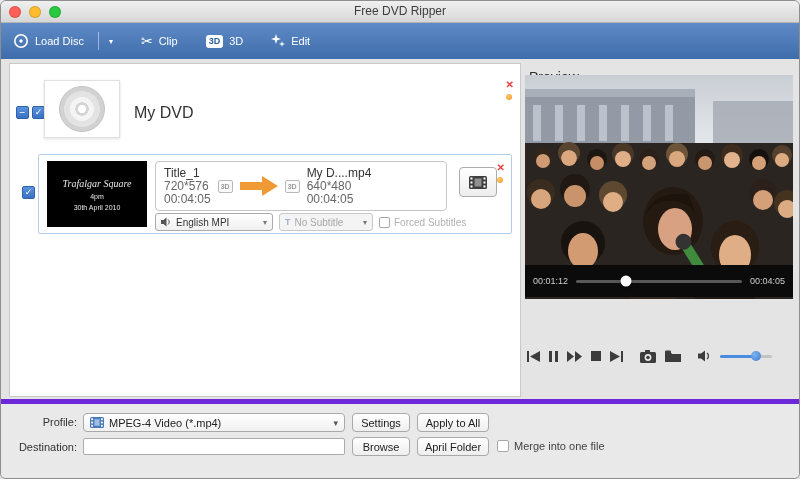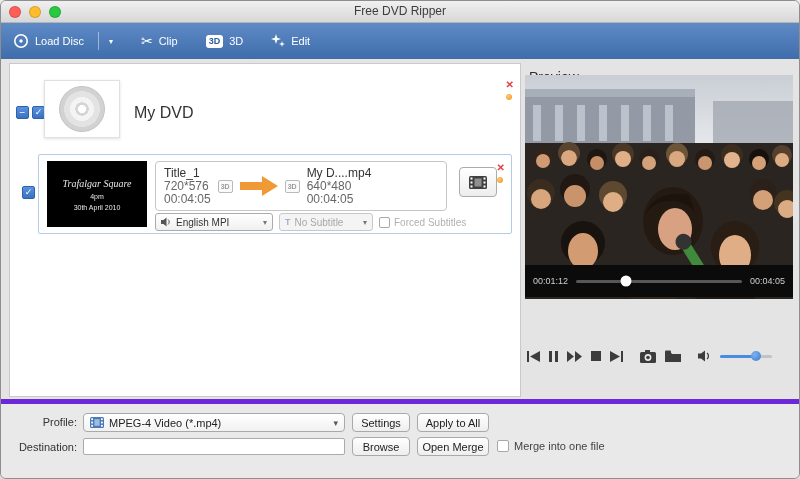--- a/index.html
+++ b/index.html
@@ -395,21 +395,21 @@
       </svg>
       <span>MPEG-4 Video (*.mp4)</span>
       <span class="chev">▾</span>
     </div>
     <button class="btn" style="left:351px; top:9px; width:58px;">Settings</button>
     <button class="btn" style="left:416px; top:9px; width:72px;">Apply to All</button>
 
     <div class="flabel" style="top:37px;">Destination:</div>
     <input class="dest-input" type="text" value="" style="">
     <button class="btn" style="left:351px; top:33px; width:58px;">Browse</button>
-    <button class="btn" style="left:416px; top:33px; width:72px;">Open Merge</button>
+    <button class="btn" style="left:416px; top:33px; width:72px;">April Folder</button>
     <div class="merge">
       <span class="checkbox off"></span>
       <span>Merge into one file</span>
     </div>
 
   </div>
 
 </div>
 
 </body></html>

